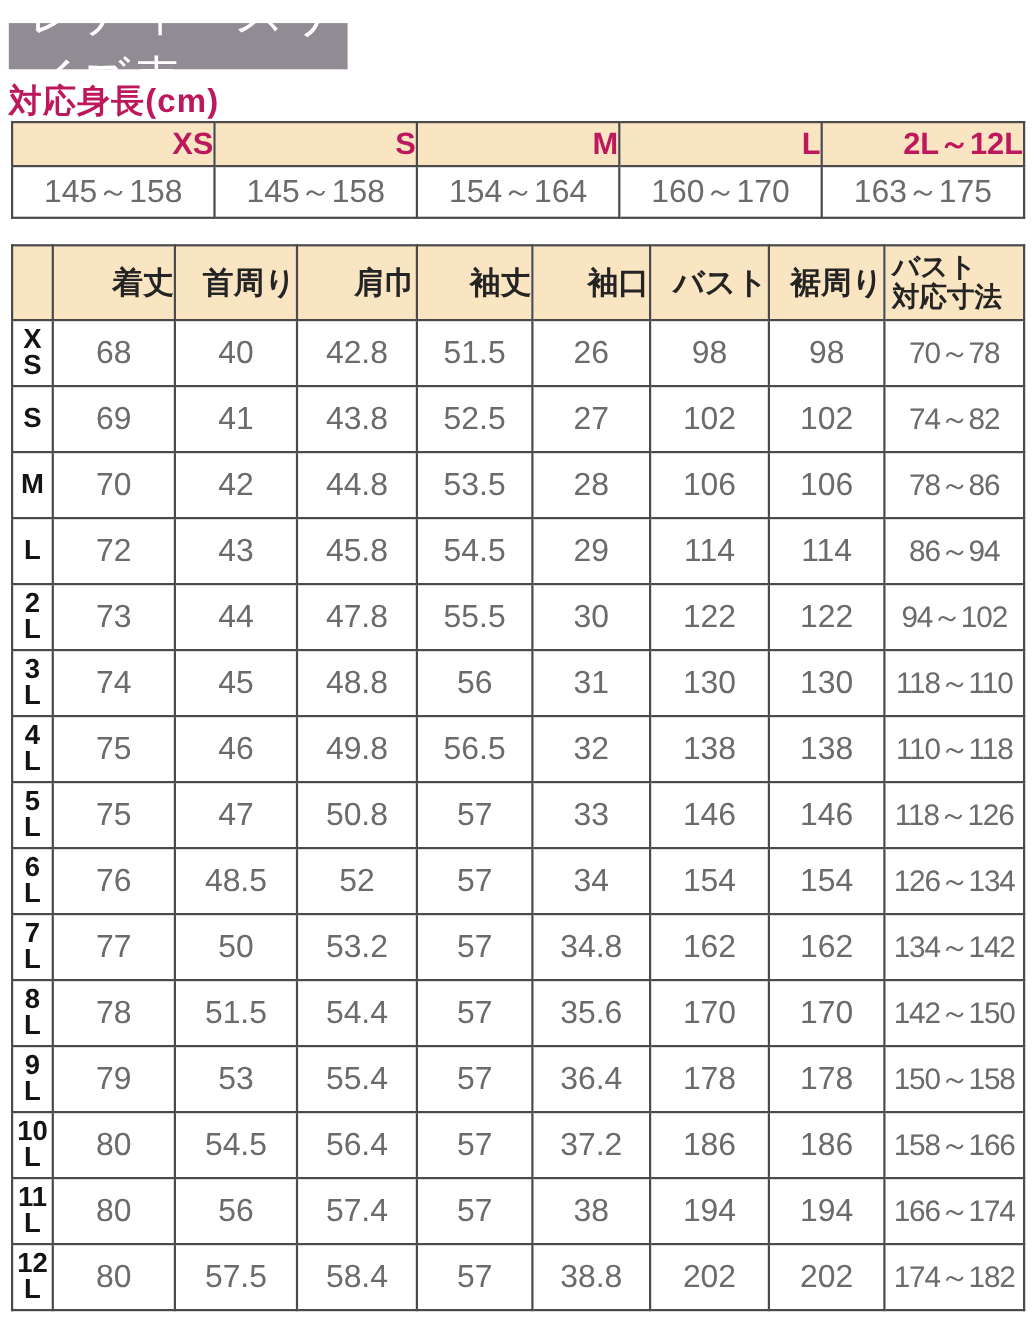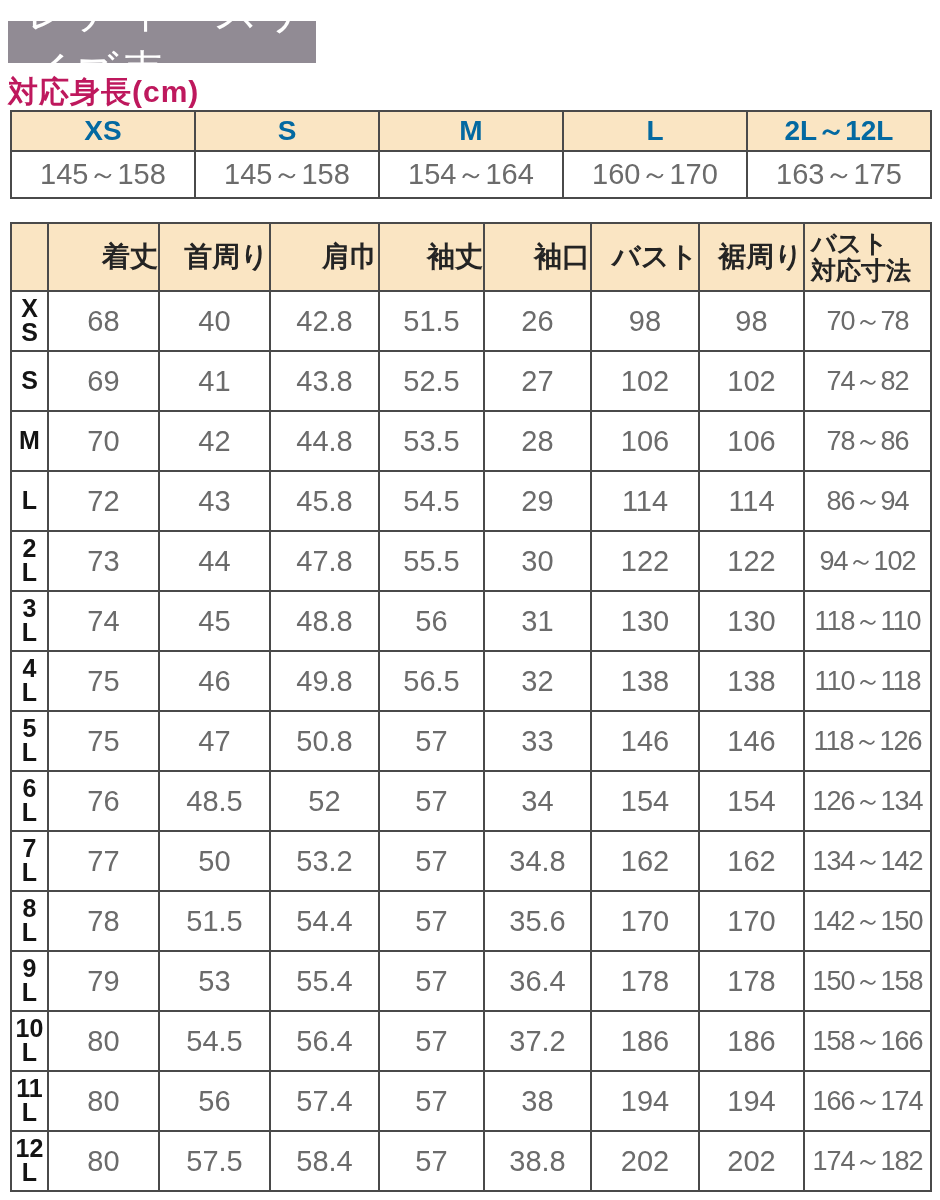--- a/index.html
+++ b/index.html
@@ -23,21 +23,21 @@
     position:absolute;left:8px;top:72px;
     font-size:30px;font-weight:bold;color:#be185d;letter-spacing:1px;
   }
 
   table{border-collapse:collapse;table-layout:fixed;}
   th,td{border:2px solid var(--border);text-align:center;vertical-align:middle;
         padding:0;overflow:hidden;}
 
   .height-table{position:absolute;left:10px;top:110px;width:920px;}
   .height-table th{height:33px;background:var(--header-bg);
-    font-size:28px;font-weight:bold;color:#0369a1;}
+    font-size:28px;font-weight:bold;color:#be185d;text-align:right;}
   .height-table td{height:45px;font-size:29px;font-weight:normal;color:var(--data-text);}
 
   .size-table{position:absolute;left:10px;top:222px;width:920px;}
   .size-table th{background:var(--header-bg);font-size:28px;font-weight:bold;color:#242424;}
   .size-table thead th{height:66px;text-align:right;}
   .size-table thead th.corner{background:var(--header-bg);}
   .size-table thead th.bust-col-header{
     font-size:25px;text-align:left;padding-left:6px;
     white-space:pre-line;line-height:1.1;font-weight:bold;
   }

